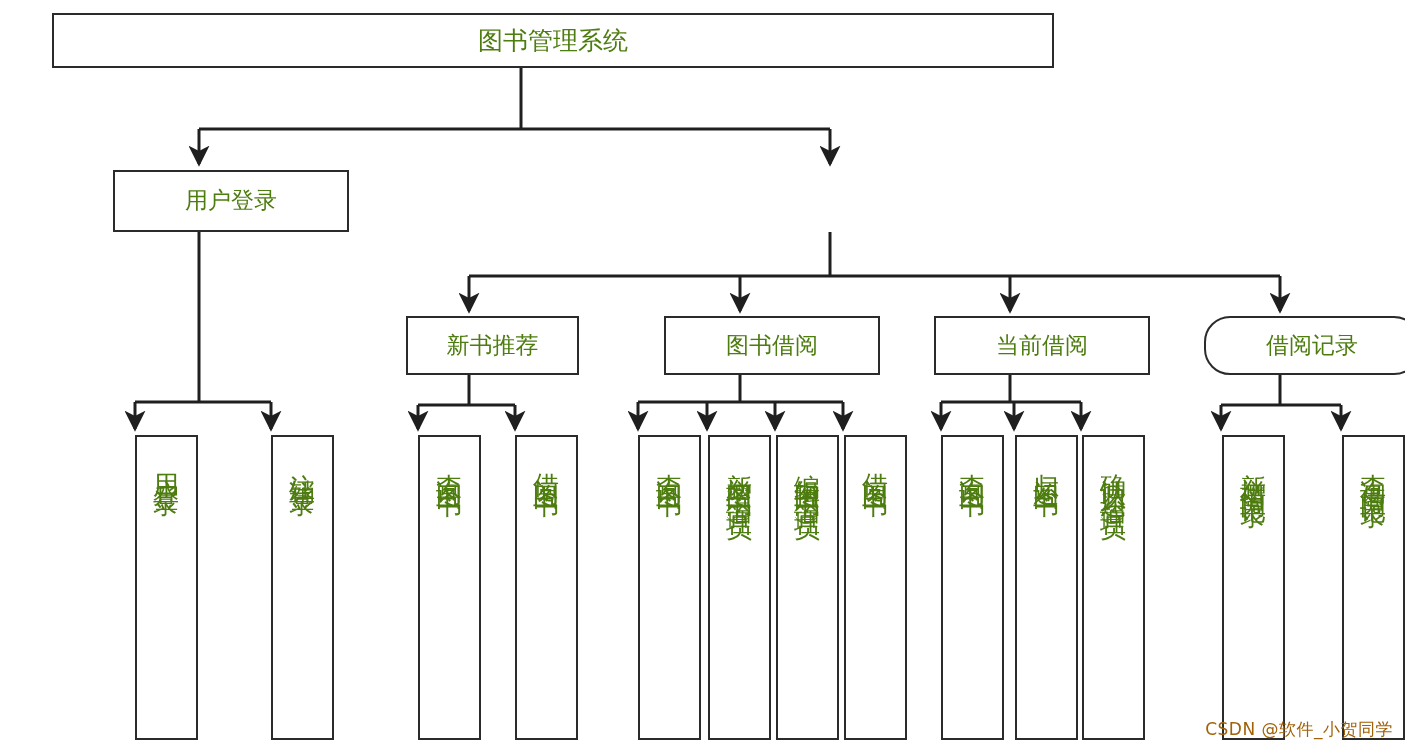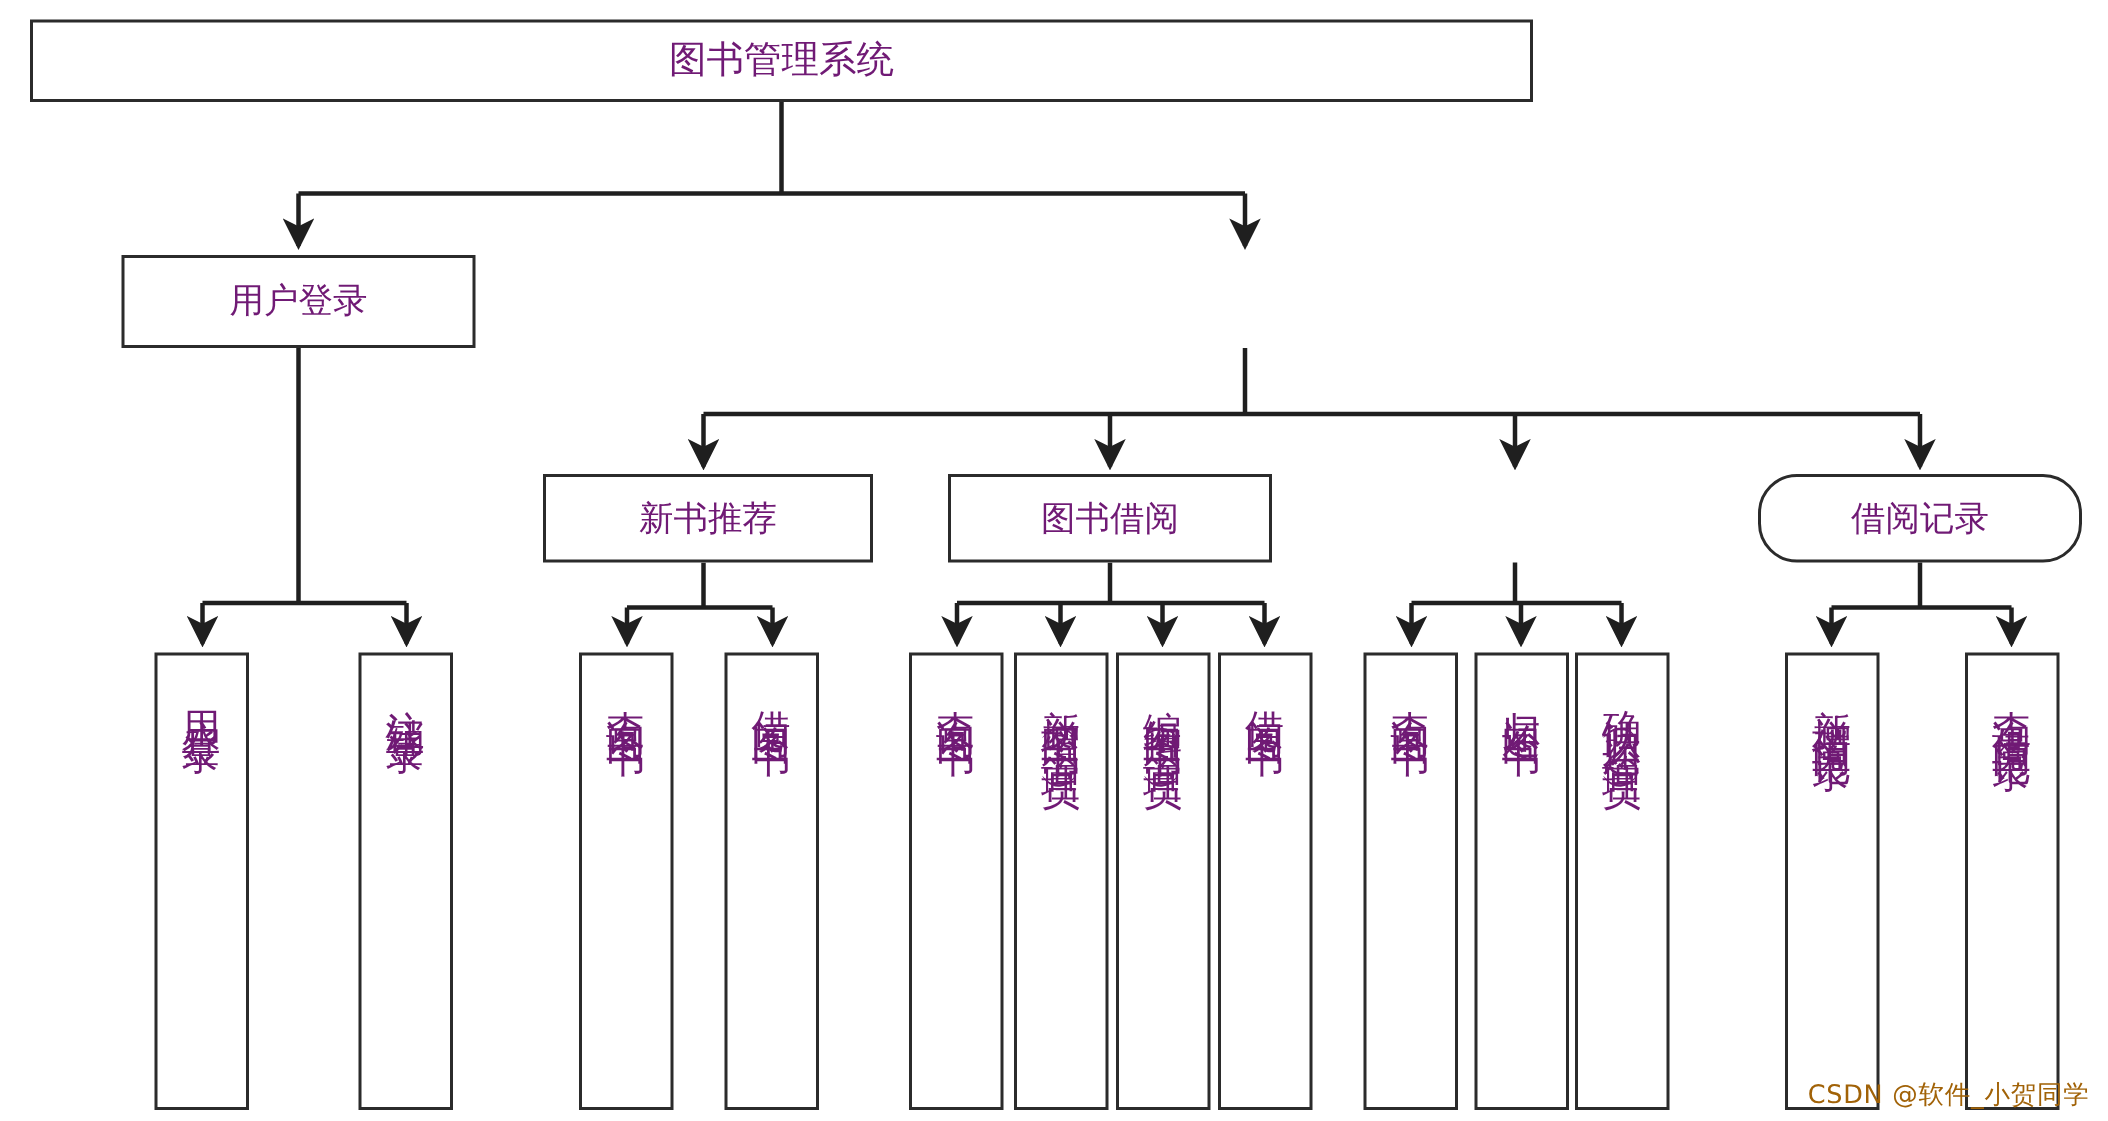--- a/index.html
+++ b/index.html
@@ -24,22 +24,23 @@
   }
   
   .node{
     position:absolute;
     box-sizing:border-box;
     background:#ffffff;
     border:2.5px solid #2b2b2b;
     display:flex;
     align-items:center;
     justify-content:center;
-    color:#701a75;
+    color:#4d7c0f;
     z-index:2;
+    margin-left:32px;
   }
   .node .label{
     display:block;
     text-align:center;
     line-height:1.18;
     white-space:nowrap;
   }
   
   .node.root .label{ font-size:25px; }
   
@@ -129,26 +130,29 @@
   </svg>
 
   <div class="node root" style="left:20px;top:13px;width:1002px;height:55px;">
     <span class="label">图书管理系统</span>
   </div>
 
   <div class="node branch" style="left:81px;top:170px;width:236px;height:62px;">
     <span class="label">用户登录</span>
   </div>
 
-  <div class="node branch" style="left:362px;top:316px;width:220px;height:59px;">
+  <div class="node branch" style="left:374px;top:316px;width:173px;height:59px;">
     <span class="label">新书推荐</span>
   </div>
   <div class="node branch" style="left:632px;top:316px;width:216px;height:59px;">
     <span class="label">图书借阅</span>
   </div>
+  <div class="node branch" style="left:902px;top:316px;width:216px;height:59px;">
+    <span class="label">当前借阅</span>
+  </div>
   <div class="node branch" style="left:1172px;top:316px;width:216px;height:59px;border-radius:26px;">
     <span class="label">借阅记录</span>
   </div>
 
   <div class="node leaf" style="left:103px;top:435px;width:63px;height:305px;">
     <span class="label">用户登录</span>
   </div>
   <div class="node leaf" style="left:239px;top:435px;width:63px;height:305px;">
     <span class="label">注销登录</span>
   </div>

